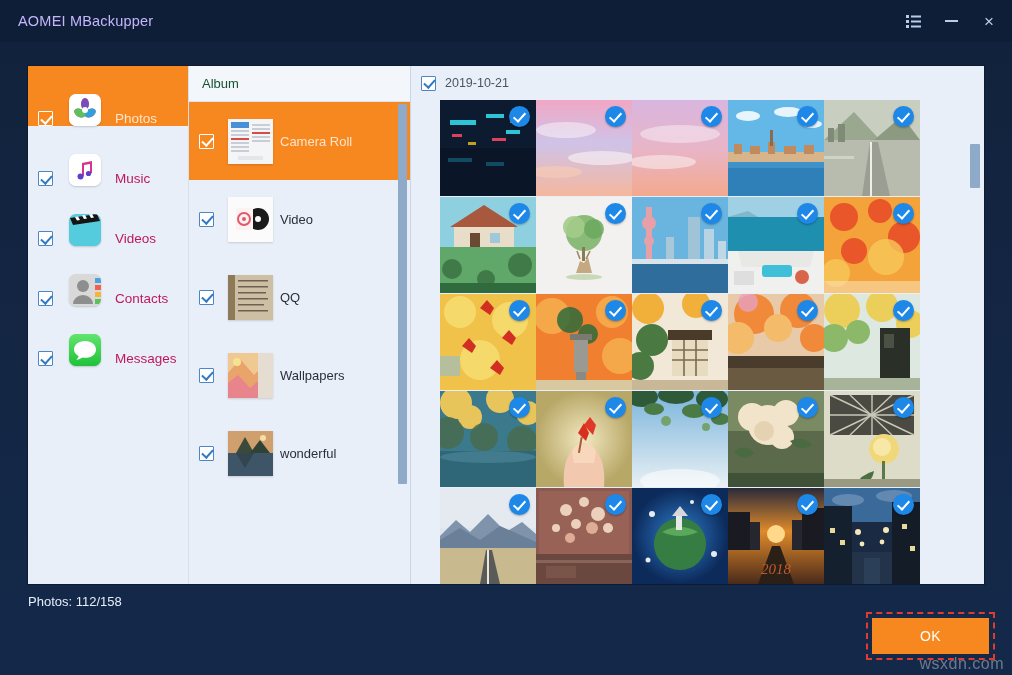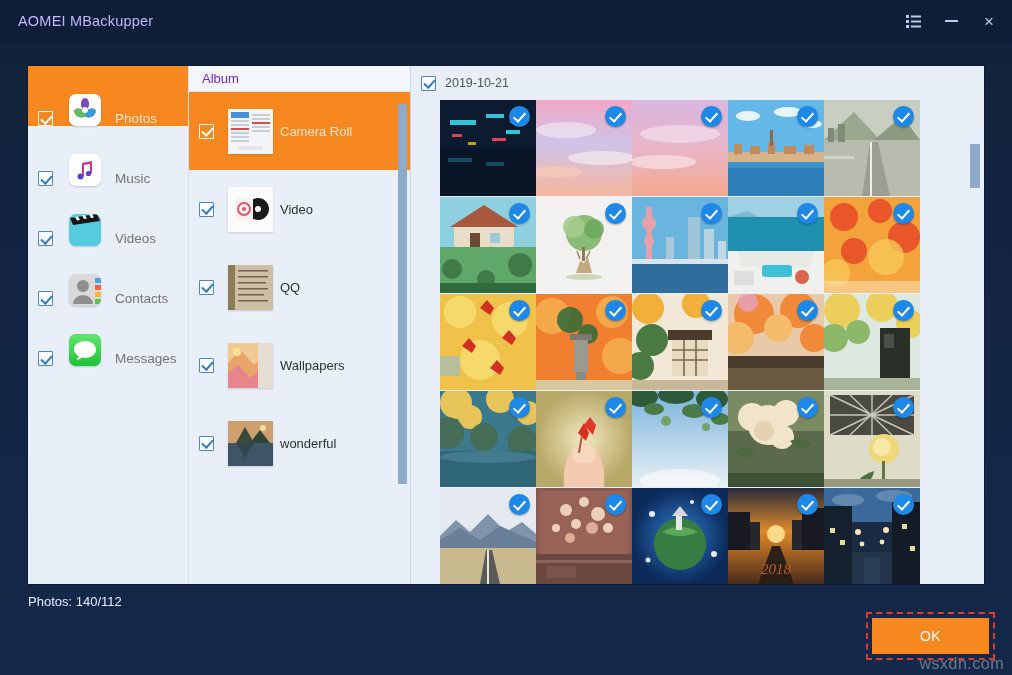--- a/index.html
+++ b/index.html
@@ -97,21 +97,21 @@
     margin-left: 16px;
     border-radius: 7px;
     flex: 0 0 32px;
     position: relative;
     overflow: hidden;
     box-shadow: 0 1px 2px rgba(0,0,0,.18);
   }
   .cat-label {
     margin-left: 14px;
     font-size: 13.5px;
-    color: #737373;
+    color: #be185d;
     white-space: nowrap;
   }
   .cat.active .cat-label { color: #ffe6cd; }
 
   
   .ic-photos { background:#ffffff; }
   
   .ic-music { background:#ffffff; display:flex; align-items:center; justify-content:center; }
   
   .ic-videos { background:#55ccdd; }
@@ -123,27 +123,27 @@
   
   .albums {
     width: 222px; height: 100%;
     background: #e9eff8;
     border-right: 1px solid #c7d6e8;
     position: relative;
     flex: 0 0 222px;
     overflow: hidden;
   }
   .albums-head {
-    height: 26px;
+    height: 36px;
     background: #f3f7fc;
     border-bottom: 1px solid #dbe5f1;
     display: flex; align-items: center;
     padding-left: 13px;
     font-size: 13px;
-    color: #6d28d9;
+    color: #14532d;
   }
   .album-list { position: relative; }
   .album {
     height: 78px;
     display: flex; align-items: center;
     padding-left: 10px;
     cursor: pointer;
   }
   .album.active { background: #f7871f; }
   .album-thumb {
@@ -976,20 +976,20 @@
             </svg>
           <span class="badge"></span>
         </div>
 
       </div>
 
       <div class="grid-sb"></div>
     </div>
   </div>
 
-  <div class="footer-count">Photos: 140/112</div>
+  <div class="footer-count">Photos: 112/158</div>
 
   <div class="ok-wrap">
     <button class="ok-btn">OK</button>
   </div>
 
   <div class="watermark">wsxdn.com</div>
 </div>
 
 </body></html>

